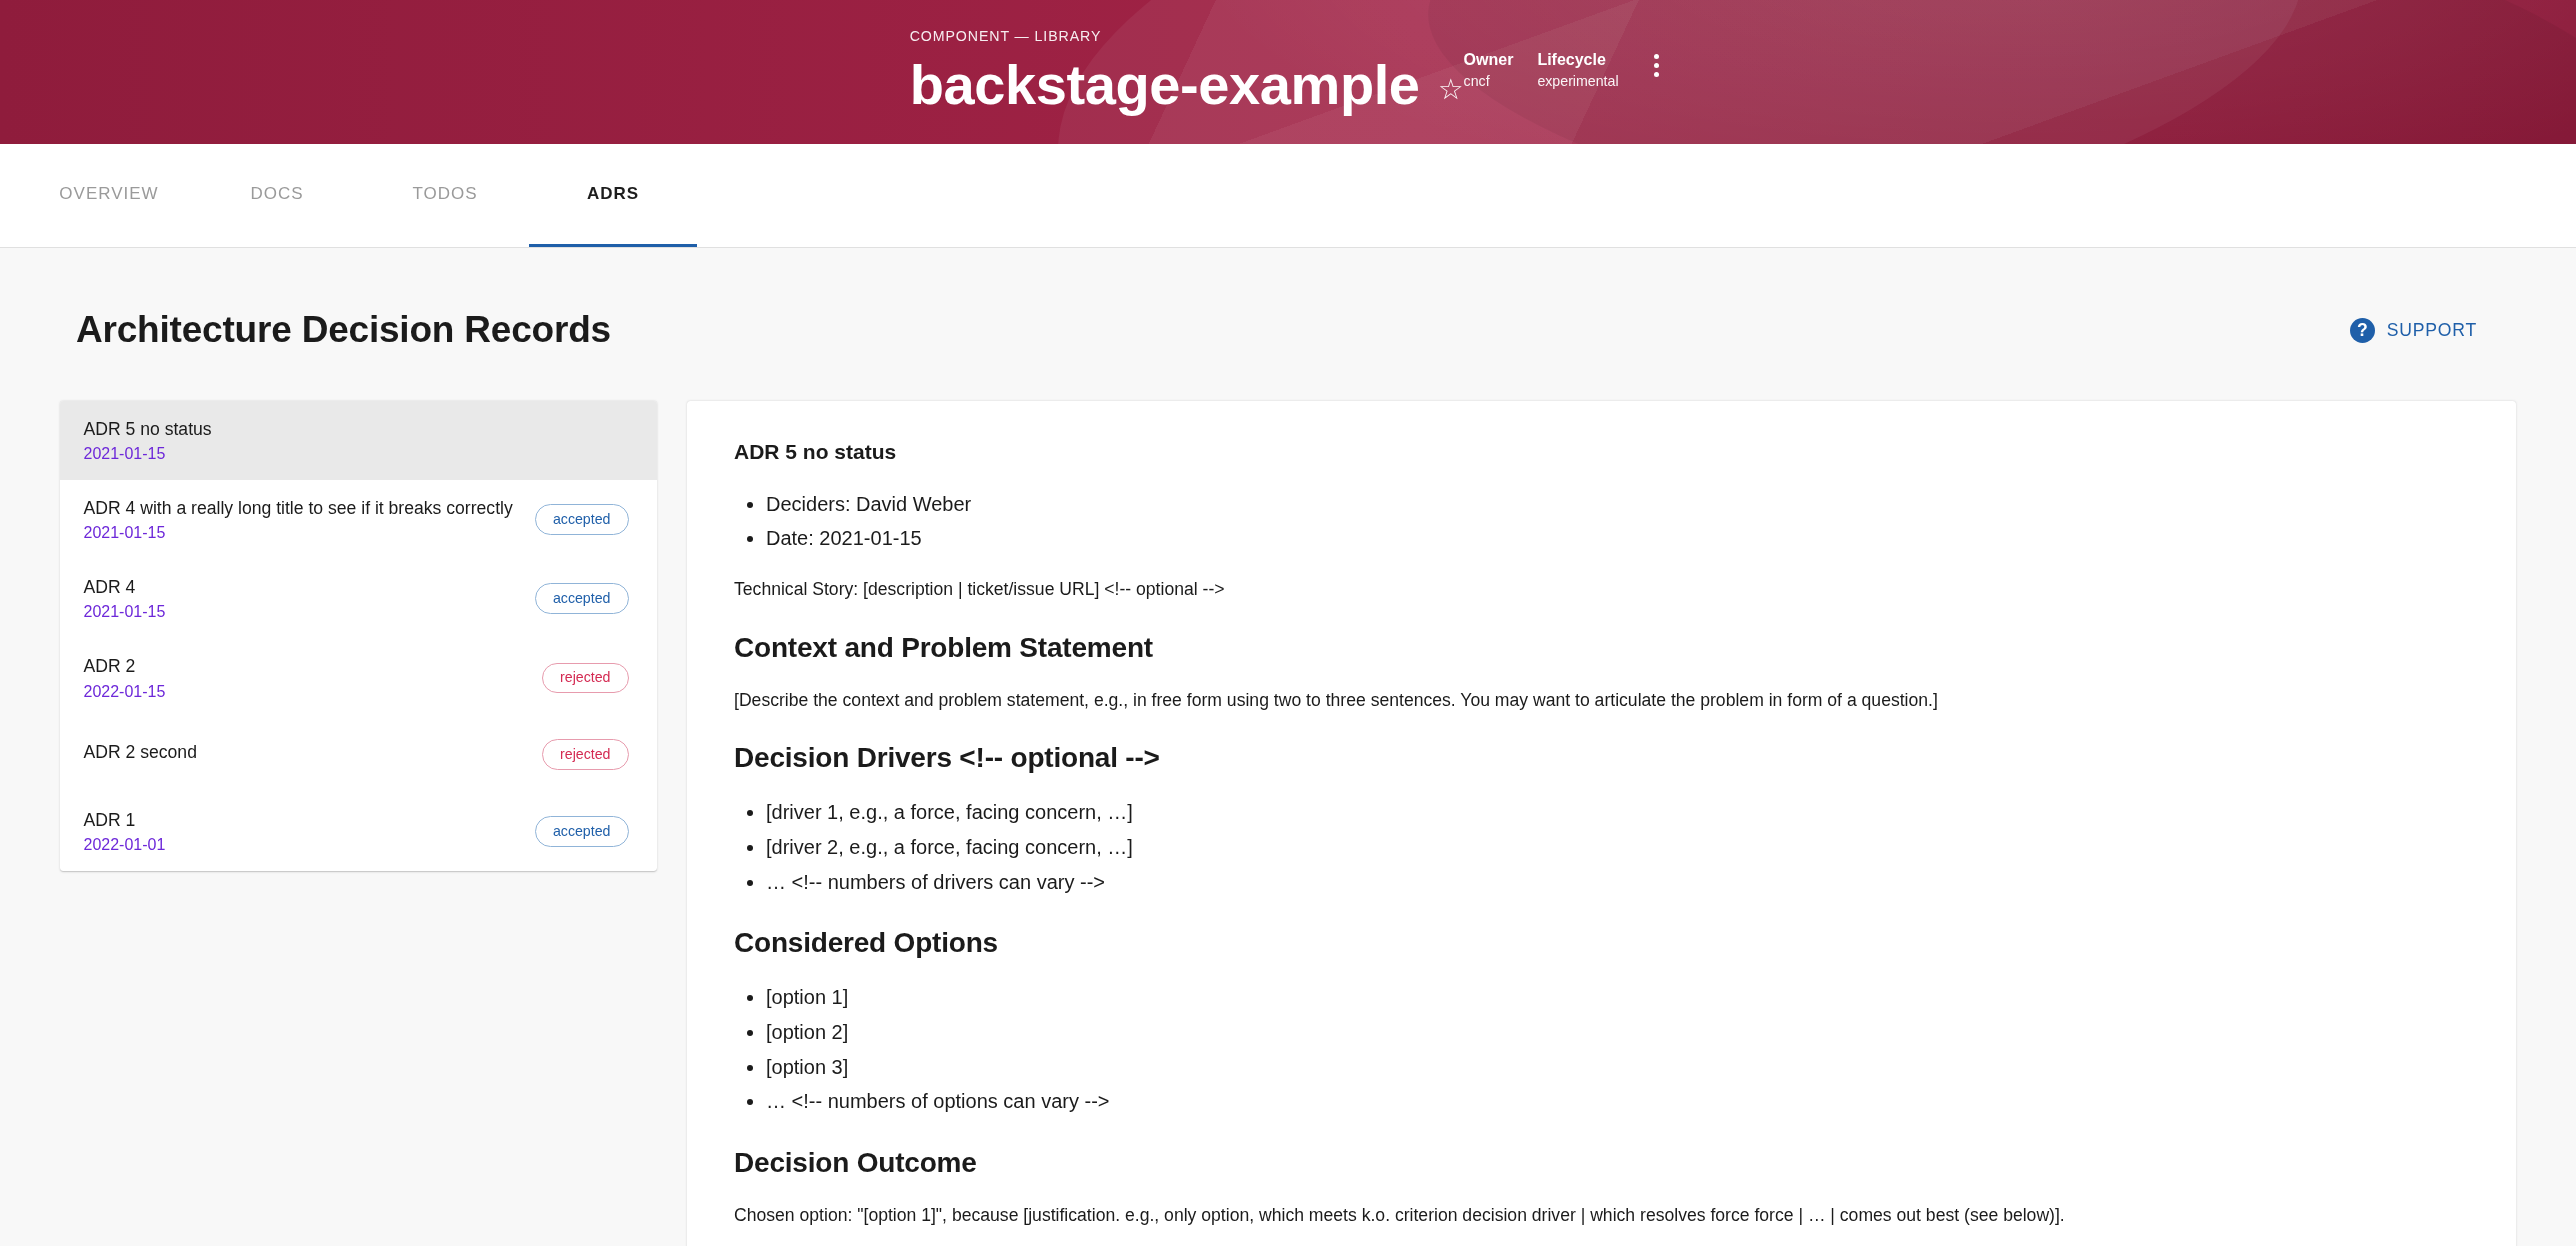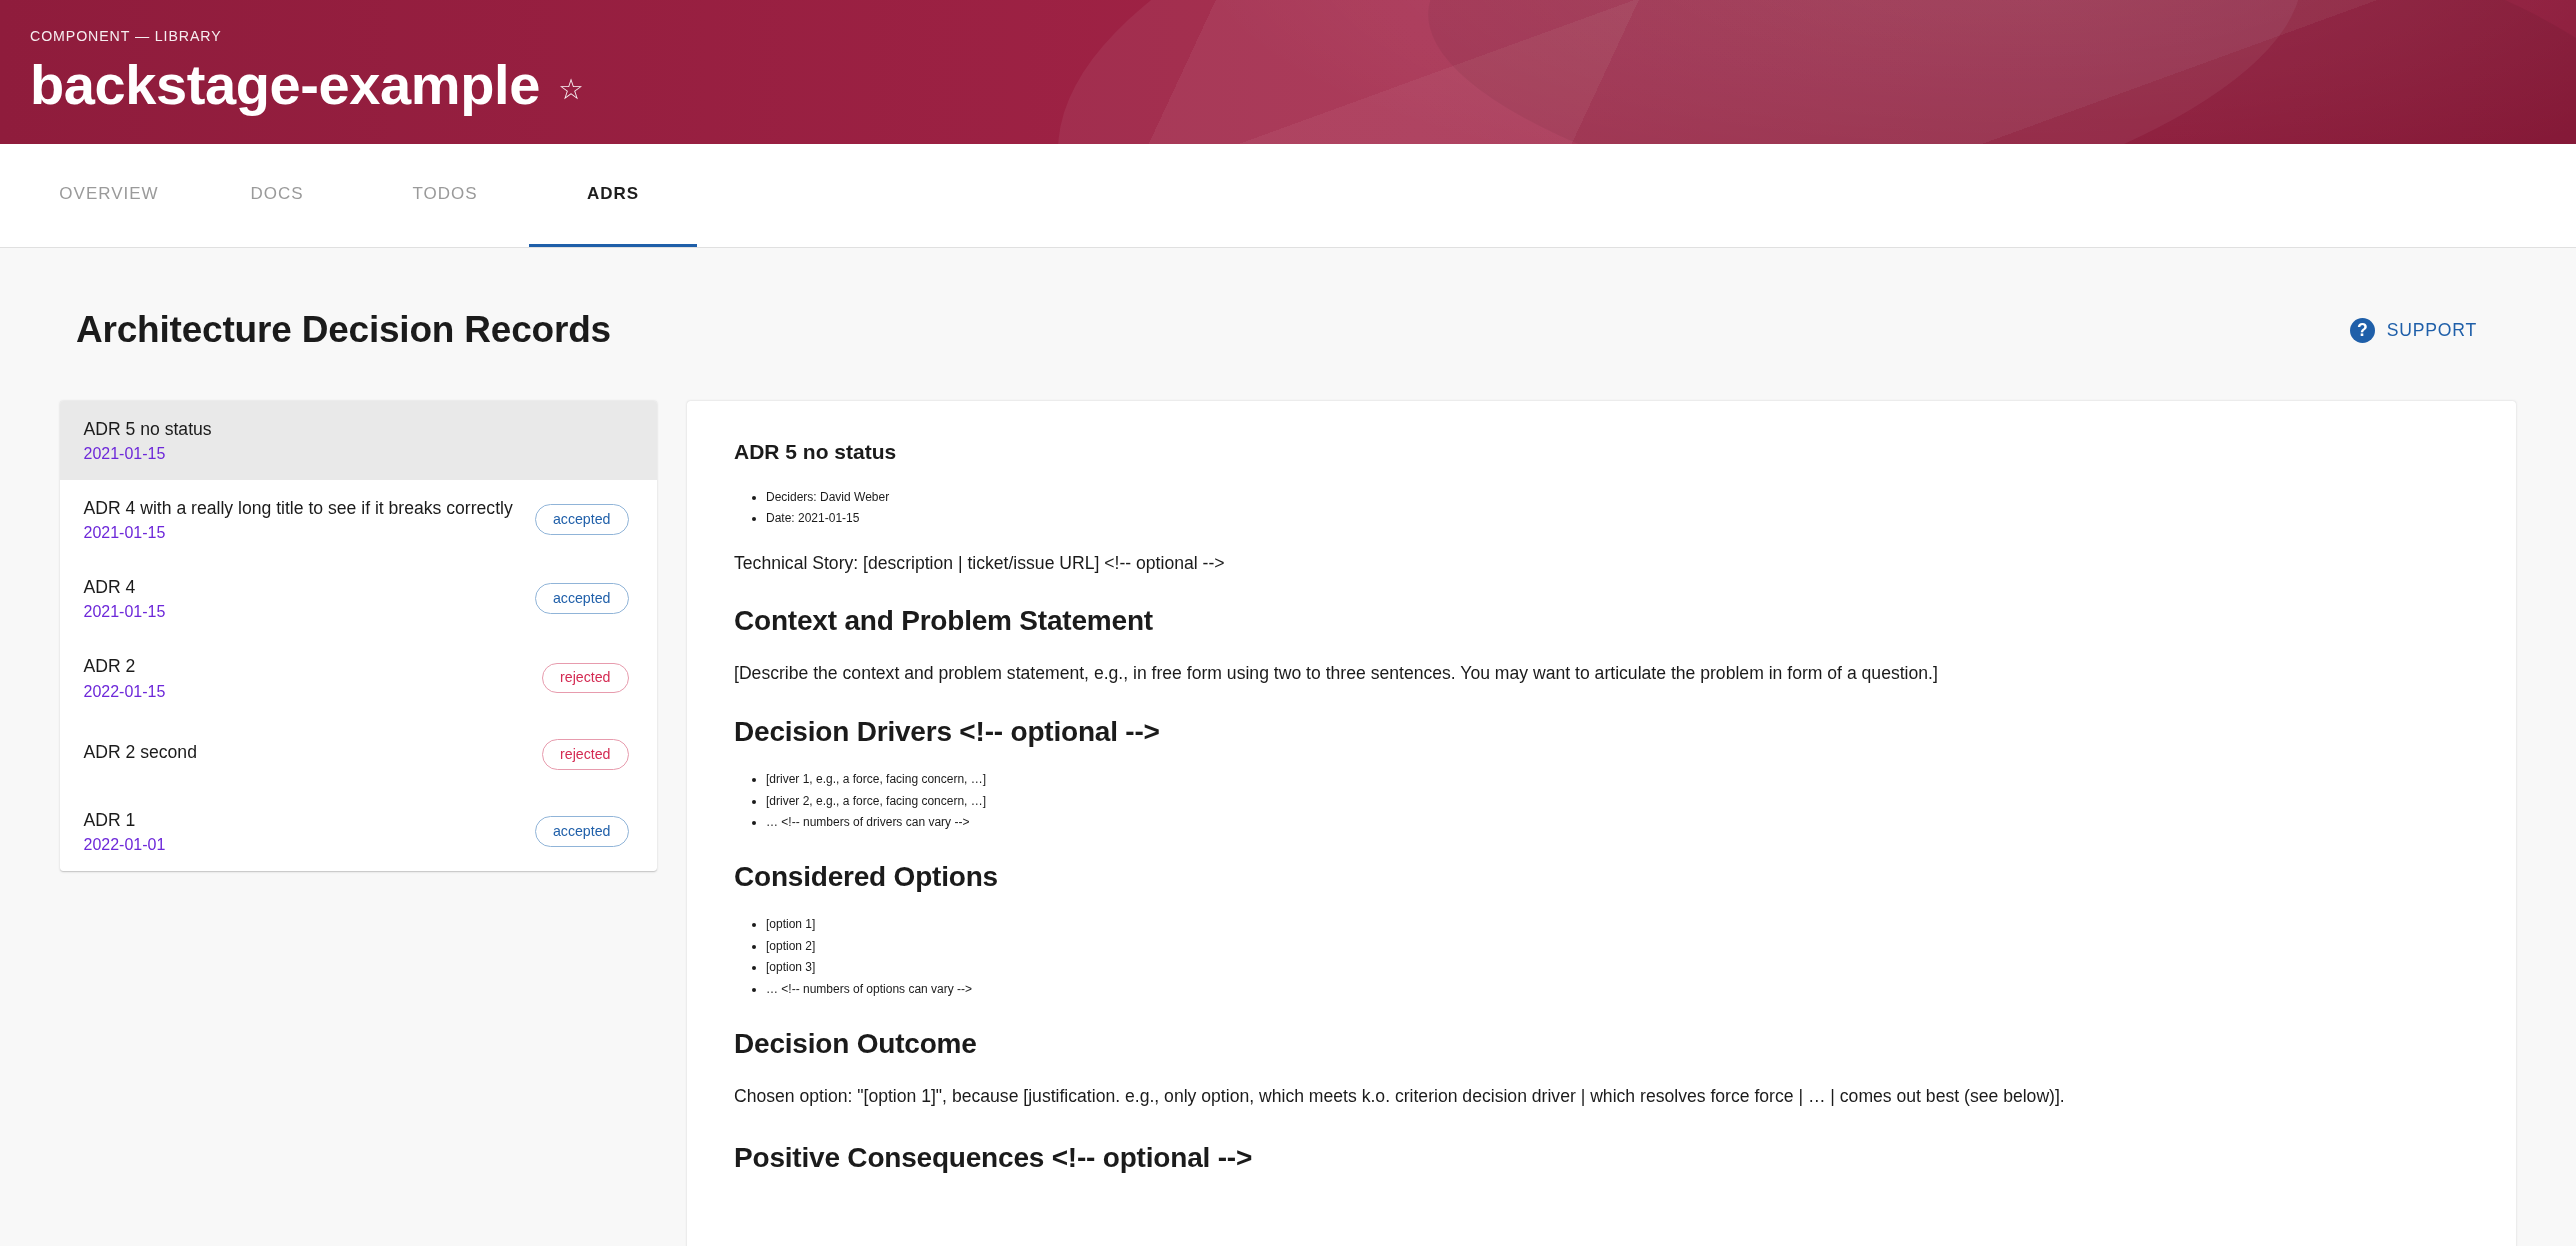--- a/index.html
+++ b/index.html
@@ -37,22 +37,21 @@
     left: 1425px; top: -101px; width: 1257px; height: 352px;
     background: rgba(0,0,0,0.05);
     border-radius: 55% 45% 50% 50% / 50% 60% 40% 50%;
     transform: rotate(6deg);
   }
   .header-inner {
     position: relative;
     padding: 18.4px 37px 0 30px;
     height: 100%;
     display: flex;
-    justify-content: space-between;
-    flex-direction: column;
+    justify-content: center;
   }
   .header-left { padding-top: 10px; }
   .breadcrumb {
     font-size: 14.2px;
     letter-spacing: 0.9px;
     color: rgba(255,255,255,0.92);
     font-weight: 400;
     margin-bottom: 11.7px;
   }
   .title-row { display: flex; align-items: center; gap: 18.4px; }
@@ -239,21 +238,21 @@
   .doc-title {
     font-size: 21px;
     font-weight: 700;
     margin: 0 0 23.5px 0;
   }
   .doc-ul {
     margin: 0 0 20px 0;
     padding-left: 32px;
   }
   .doc-ul li {
-    font-size: 12px;
+    font-size: 20px;
     line-height: 1.65;
     margin-bottom: 1.7px;
   }
   .doc-p {
     font-size: 17.6px;
     line-height: 1.6;
     margin: 0 0 28.5px 0;
   }
   .doc-h2 {
     font-size: 28px;

